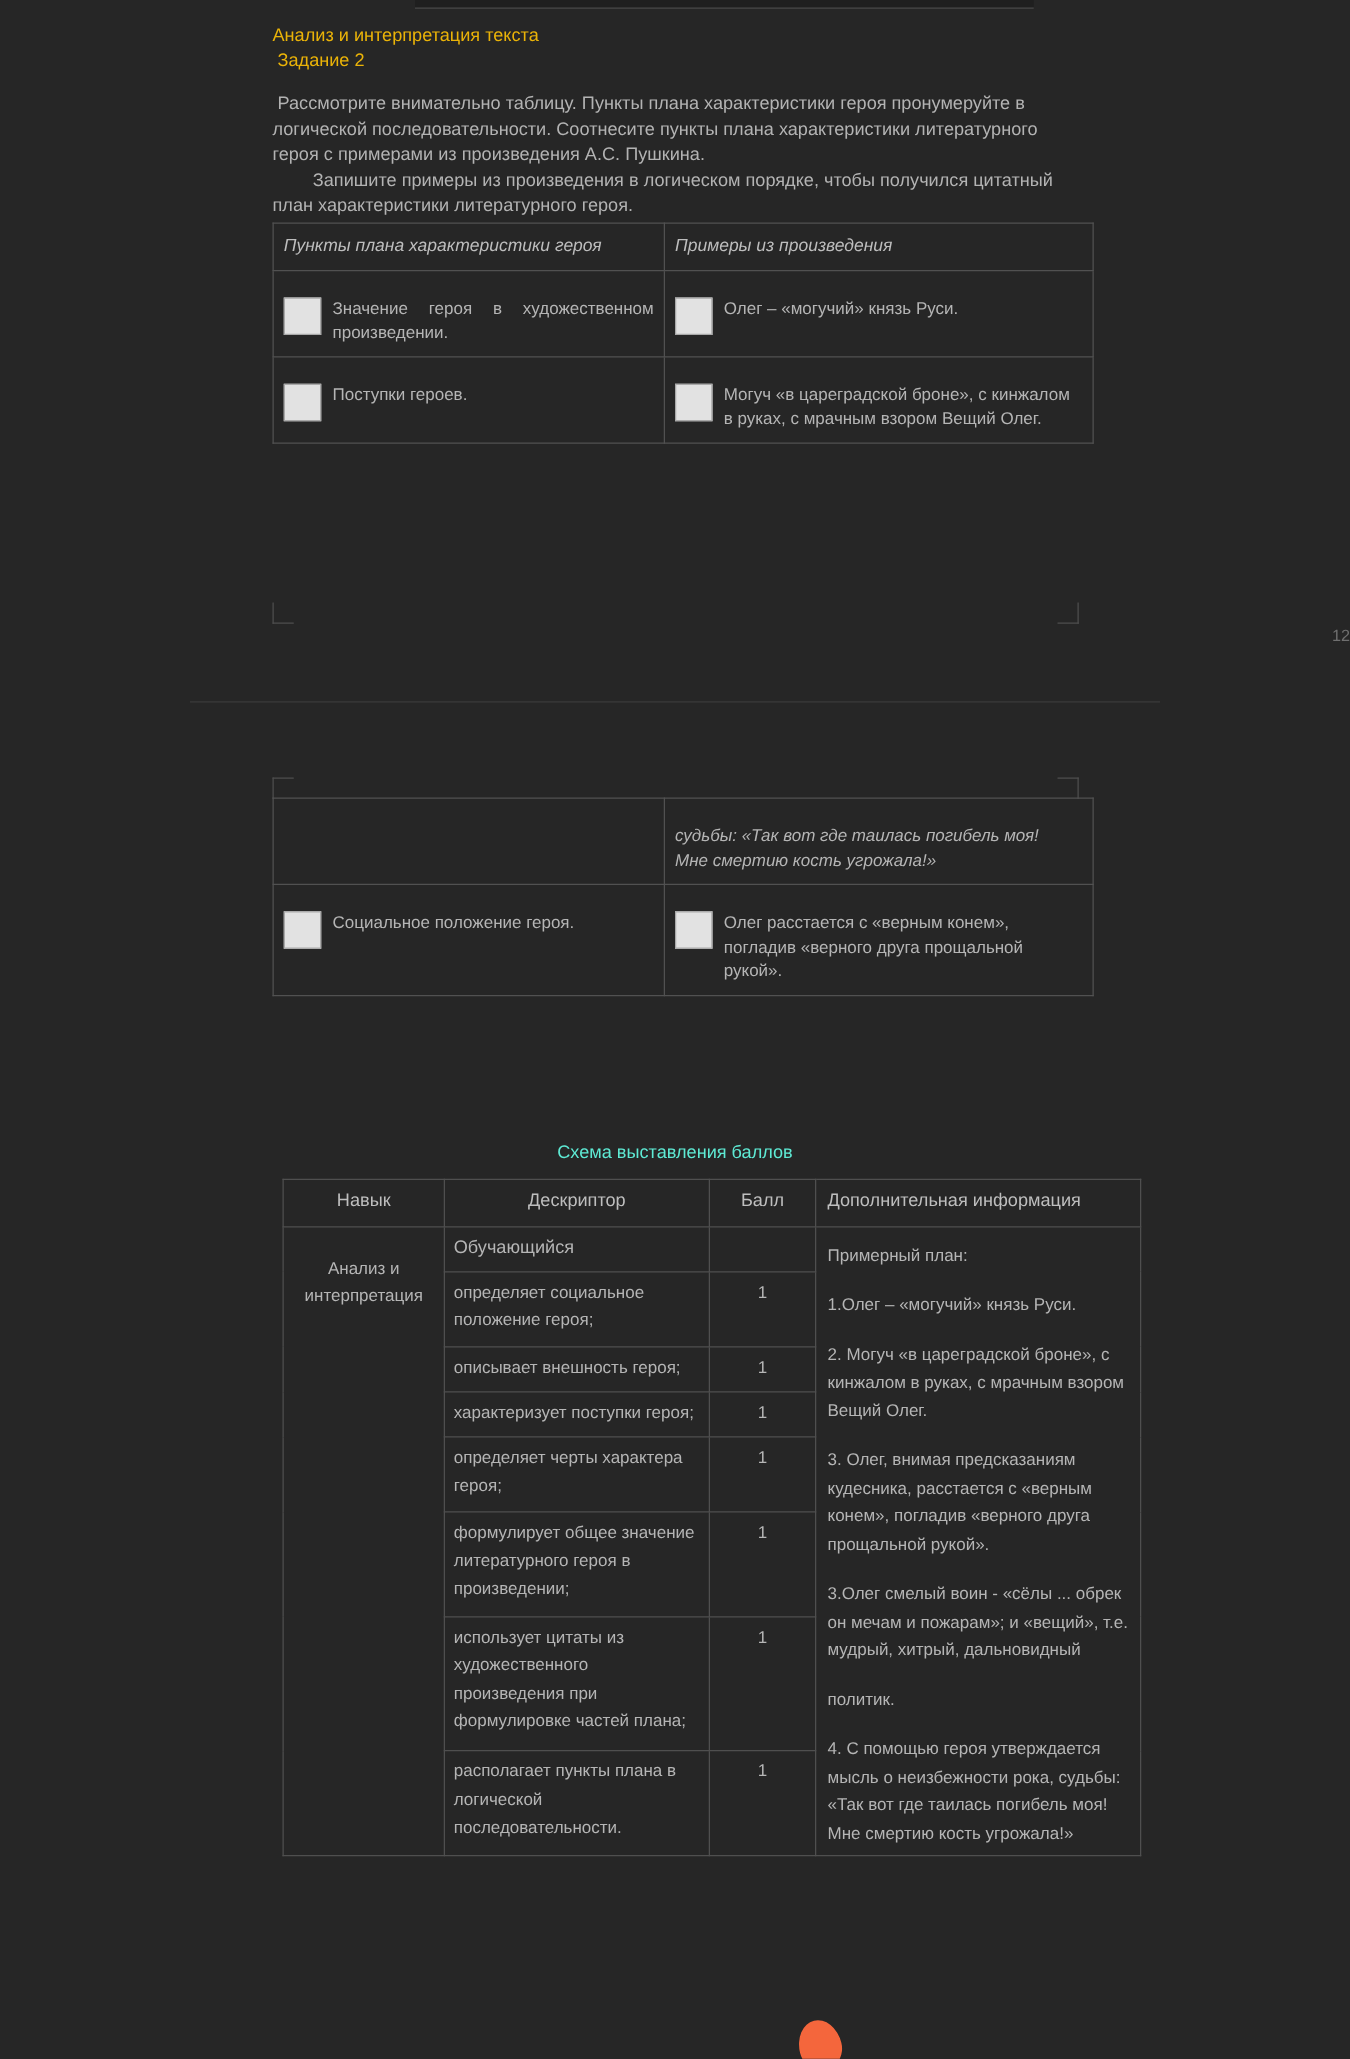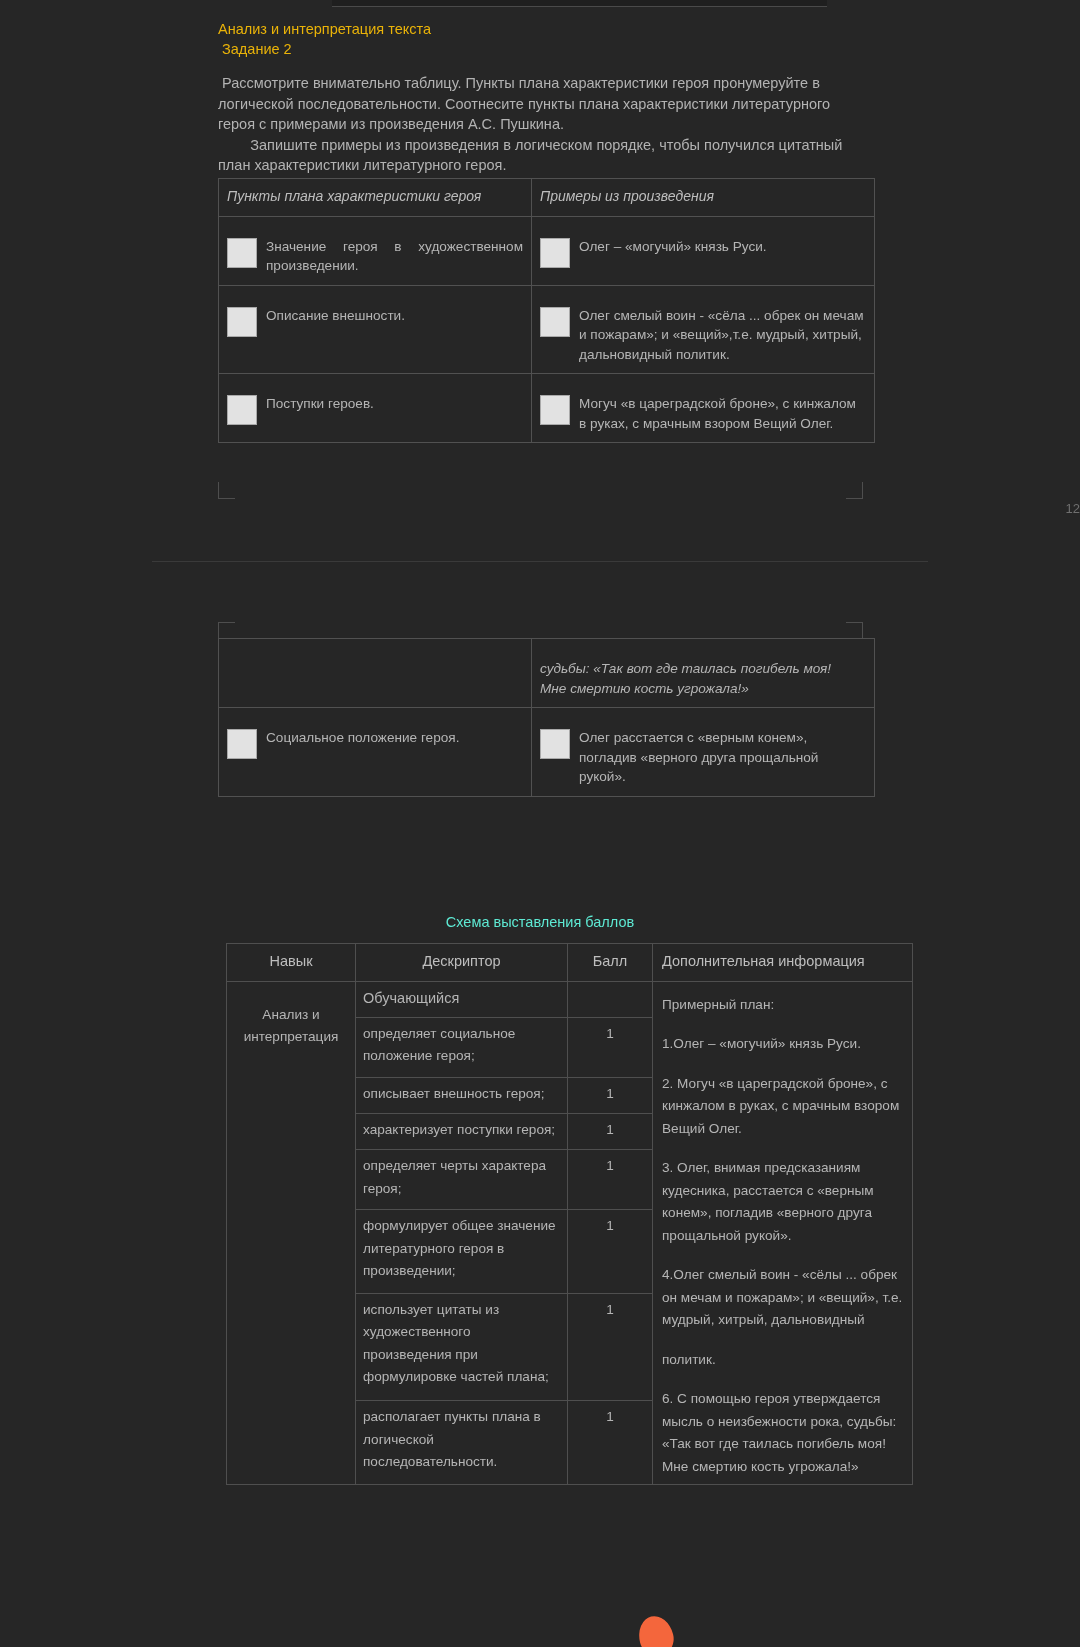--- a/index.html
+++ b/index.html
@@ -212,34 +212,20 @@
           <div class="cellwrap">
             <span class="numbox"></span>
             <span class="celltext">Олег – «могучий» князь Руси.</span>
           </div>
         </td>
       </tr>
       <tr>
         <td class="col-left">
           <div class="cellwrap">
             <span class="numbox"></span>
-            <span class="celltext">Описание внешности.</span>
-          </div>
-        </td>
-        <td class="col-right">
-          <div class="cellwrap">
-            <span class="numbox"></span>
-            <span class="celltext">Олег смелый воин - «сёла ... обрек он мечам и пожарам»;  и «вещий»,т.е.  мудрый, хитрый, дальновидный политик.</span>
-          </div>
-        </td>
-      </tr>
-      <tr>
-        <td class="col-left">
-          <div class="cellwrap">
-            <span class="numbox"></span>
             <span class="celltext">Поступки героев.</span>
           </div>
         </td>
         <td class="col-right">
           <div class="cellwrap">
             <span class="numbox"></span>
             <span class="celltext">Могуч «в цареградской броне», с кинжалом в руках,  с мрачным взором Вещий Олег.</span>
           </div>
         </td>
       </tr>
@@ -301,23 +287,23 @@
         <td class="sc-skill" rowspan="9" style="vertical-align:top; padding-top:22px;">
           <span>Анализ и интерпретация</span>
         </td>
         <td class="sc-desc" style="font-size:14.5px;">Обучающийся</td>
         <td class="sc-mark"></td>
         <td class="sc-info" rowspan="9" style="padding-left:9px; padding-top:12px;">
           <p class="info-para">Примерный план:</p>
           <p class="info-para">1.Олег – «могучий» князь Руси.</p>
           <p class="info-para">2. Могуч «в цареградской броне», с кинжалом в руках, с мрачным взором Вещий Олег.</p>
           <p class="info-para">3. Олег, внимая предсказаниям кудесника, расстается с «верным конем», погладив «верного друга прощальной рукой».</p>
-          <p class="info-para">4.Олег смелый воин - «сёлы ... обрек он мечам и пожарам»; и «вещий», т.е.  мудрый, хитрый, дальновидный</p>
+          <p class="info-para">3.Олег смелый воин - «сёлы ... обрек он мечам и пожарам»; и «вещий», т.е.  мудрый, хитрый, дальновидный</p>
           <p class="info-para">политик.</p>
-          <p class="info-para" style="white-space:pre-line;">6. С помощью героя утверждается мысль о неизбежности рока, судьбы: «Так вот где таилась погибель моя!
+          <p class="info-para" style="white-space:pre-line;">4. С помощью героя утверждается мысль о неизбежности рока, судьбы: «Так вот где таилась погибель моя!
 Мне смертию кость угрожала!»</p>
         </td>
       </tr>
       <tr>
         <td class="sc-desc">определяет социальное положение героя;</td>
         <td class="sc-mark">1</td>
       </tr>
       <tr>
         <td class="sc-desc">описывает внешность героя;</td>
         <td class="sc-mark">1</td>

